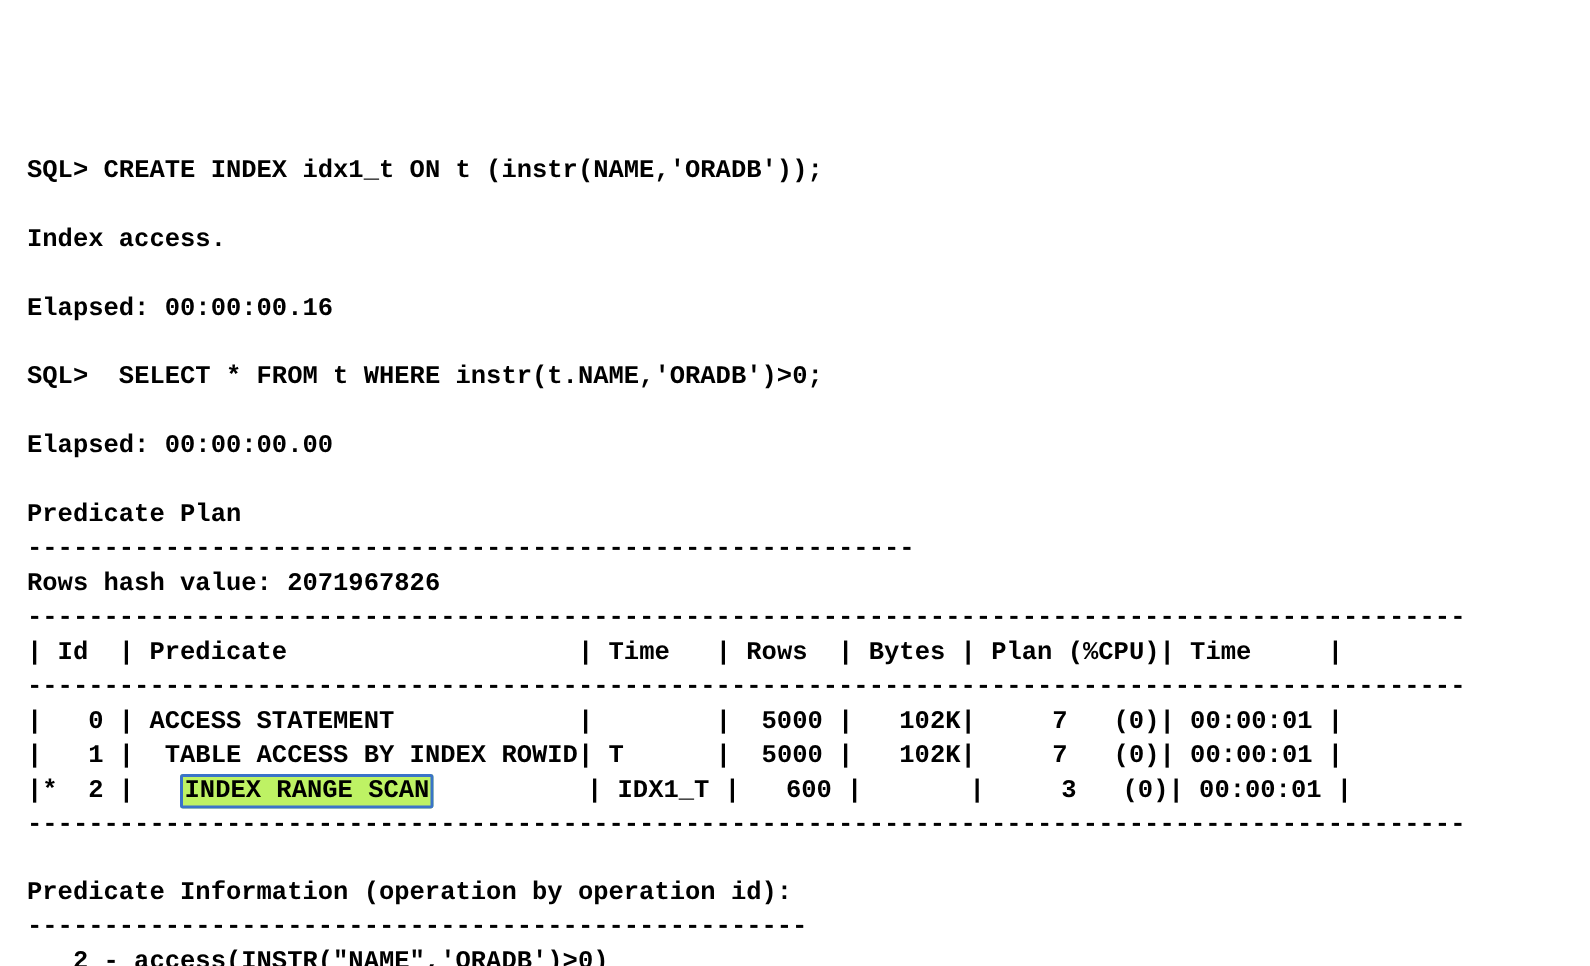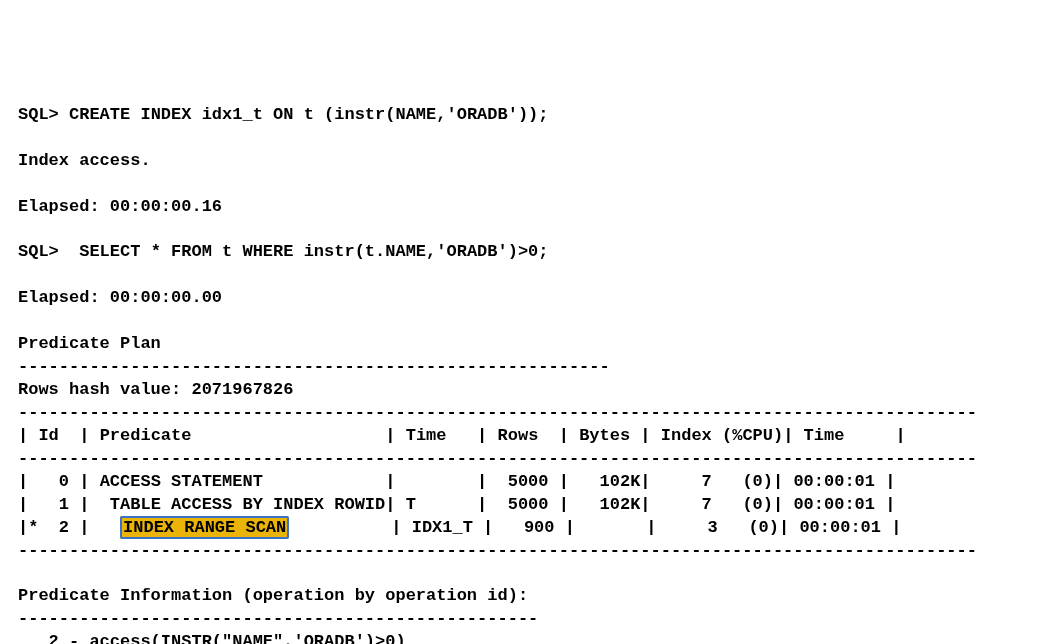--- a/index.html
+++ b/index.html
@@ -7,21 +7,21 @@
       padding: 12px 18px;
       background: #ffffff;
       font-family: Menlo, Monaco, "Courier New", monospace;
       font-size: 17px;
       font-weight: 600;
       color: #000000;
       white-space: pre;
       line-height: 1.35;
     }
     .highlight {
-      background: #eab308;
+      background: #bef264;
       border: 2px solid #3a73c9;
       border-radius: 2px;
       padding: 0 1px;
     }
   </style>
 </head>
 <body>
 
 
 
@@ -32,25 +32,25 @@
 <span><span>Elapsed:</span> <span>00:00:00.16</span></span>
 
 <span><span>SQL&gt;</span> <span> SELECT * FROM t WHERE instr(t.NAME,'ORADB')&gt;0;</span></span>
 
 <span><span>Elapsed:</span> <span>00:00:00.00</span></span>
 
 <span>Predicate Plan</span>
 <span>----------------------------------------------------------</span>
 <span><span>Rows hash value:</span> <span>2071967826</span></span>
 <span>----------------------------------------------------------------------------------------------</span>
-<span>| <span>Id</span>  | <span>Predicate</span>                   | <span>Time</span>   | <span>Rows</span>  | <span>Bytes</span> | <span>Index (%CPU)</span>| <span>Time</span>     |</span>
+<span>| <span>Id</span>  | <span>Predicate</span>                   | <span>Time</span>   | <span>Rows</span>  | <span>Bytes</span> | <span>Plan (%CPU)</span>| <span>Time</span>     |</span>
 <span>----------------------------------------------------------------------------------------------</span>
 <span>|   <span>0</span> | <span>ACCESS STATEMENT</span>            |        |  <span>5000</span> |   <span>102K</span>|     <span>7</span>   <span>(0)</span>| <span>00:00:01</span> |</span>
 <span>|   <span>1</span> | <span> TABLE ACCESS BY INDEX ROWID</span>| <span>T</span>      |  <span>5000</span> |   <span>102K</span>|     <span>7</span>   <span>(0)</span>| <span>00:00:01</span> |</span>
-<span>|<span>*</span>  <span>2</span> |   <span class="highlight">INDEX RANGE SCAN</span>          | <span>IDX1_T</span> |   <span>900</span> |       |     <span>3</span>   <span>(0)</span>| <span>00:00:01</span> |</span>
+<span>|<span>*</span>  <span>2</span> |   <span class="highlight">INDEX RANGE SCAN</span>          | <span>IDX1_T</span> |   <span>600</span> |       |     <span>3</span>   <span>(0)</span>| <span>00:00:01</span> |</span>
 <span>----------------------------------------------------------------------------------------------</span>
 
 <span>Predicate Information (operation by operation id):</span>
 <span>---------------------------------------------------</span>
 <span>   2 - access(INSTR("NAME",'ORADB')&gt;0)</span>
 
 
 
 
 </body></html>

